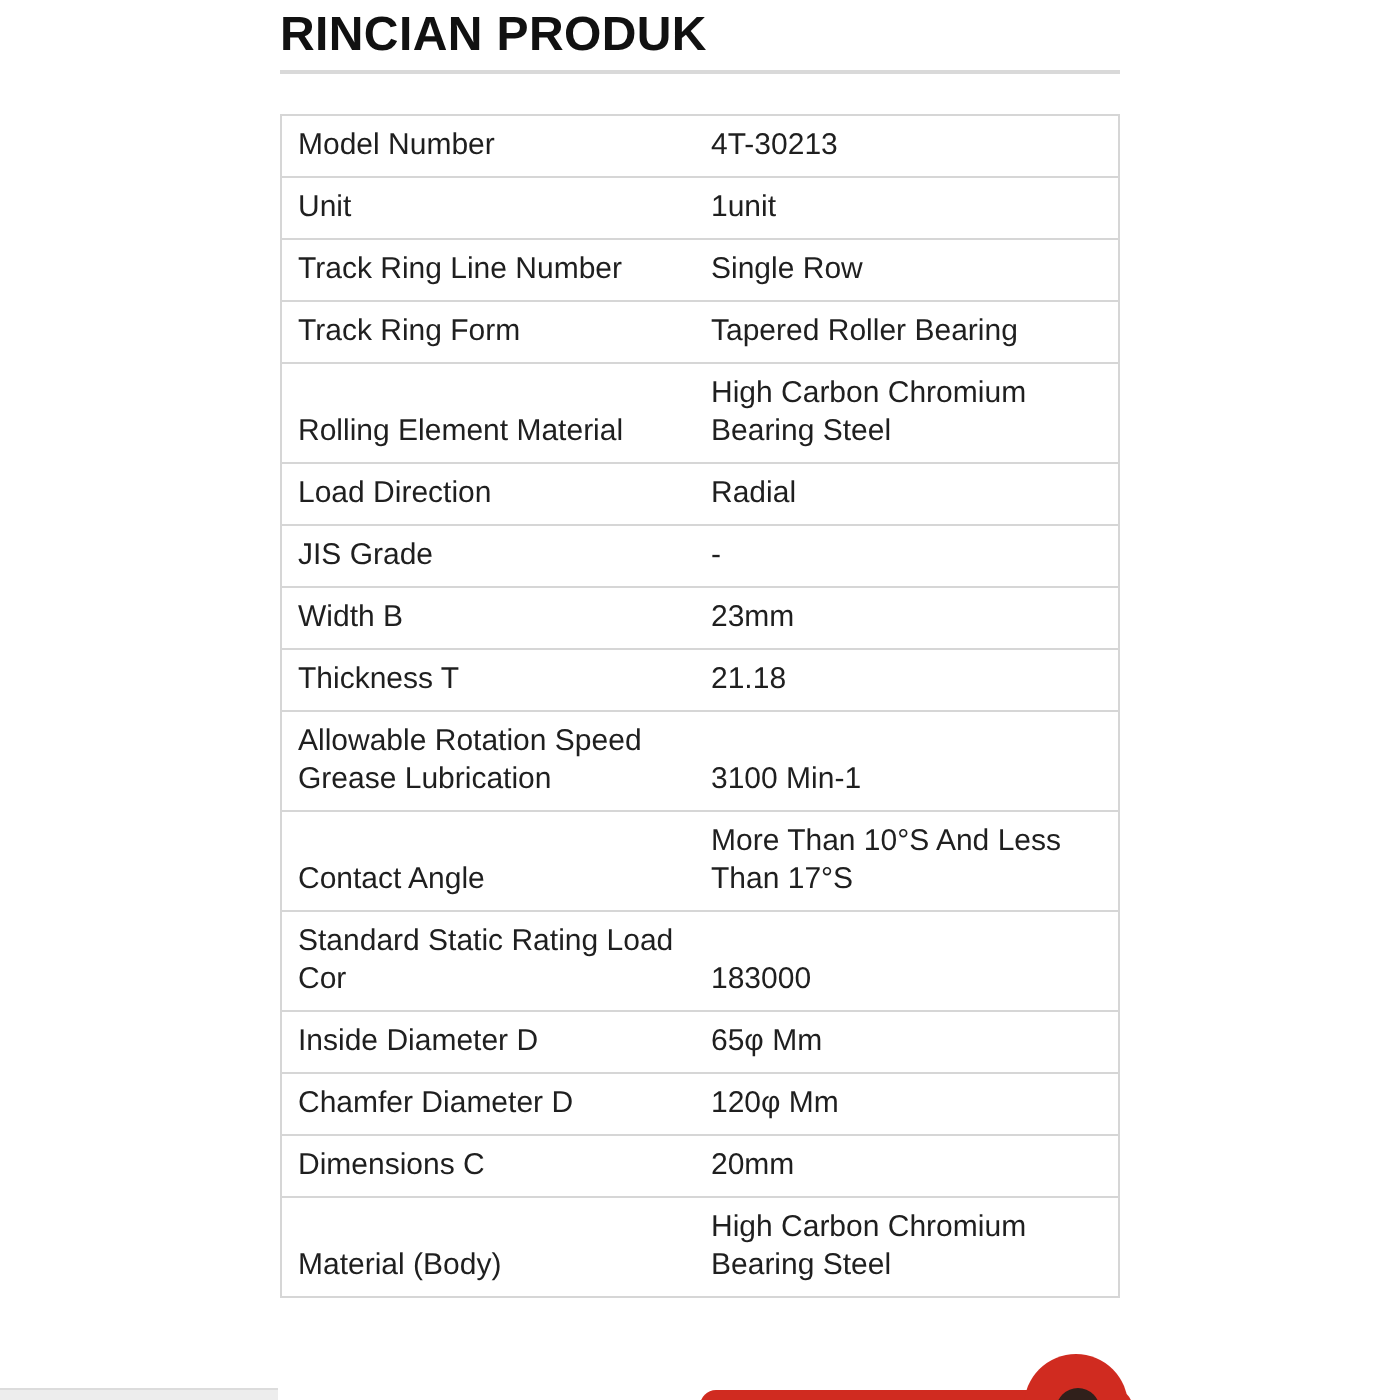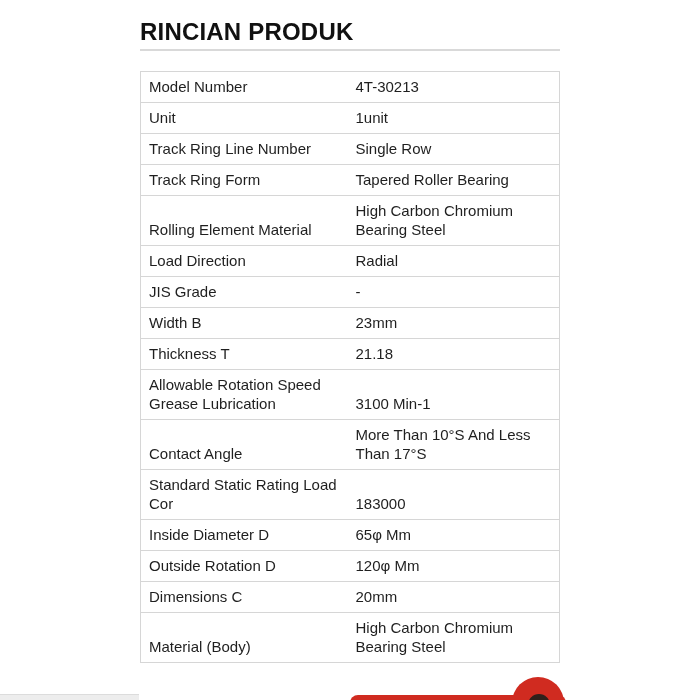--- a/index.html
+++ b/index.html
@@ -10,21 +10,21 @@
     position: relative;
     font-family: "Liberation Sans", sans-serif;
     color: #1f1f1f;
   }
   .content {
     position: absolute;
     left: 140px; top: 0;
     width: 420px;
   }
   .page-title {
-    padding-top: 18px;
+    padding-top: 4px;
     font-size: 24px;
     font-weight: 700;
     line-height: 28px;
     letter-spacing: 0.2px;
     color: #111111;
     white-space: nowrap;
   }
   .title-divider {
     margin-top: 3px;
     height: 2px;
@@ -154,21 +154,21 @@
     <td class="label">Standard Static Rating Load Cor</td>
     <td class="value">183000</td>
   </tr>
 
   <tr>
     <td class="label">Inside Diameter D</td>
     <td class="value">65φ Mm</td>
   </tr>
 
   <tr>
-    <td class="label">Outside Rotation D</td>
+    <td class="label">Chamfer Diameter D</td>
     <td class="value">120φ Mm</td>
   </tr>
 
   <tr>
     <td class="label">Dimensions C</td>
     <td class="value">20mm</td>
   </tr>
 
   <tr>
     <td class="label">Material (Body)</td>

